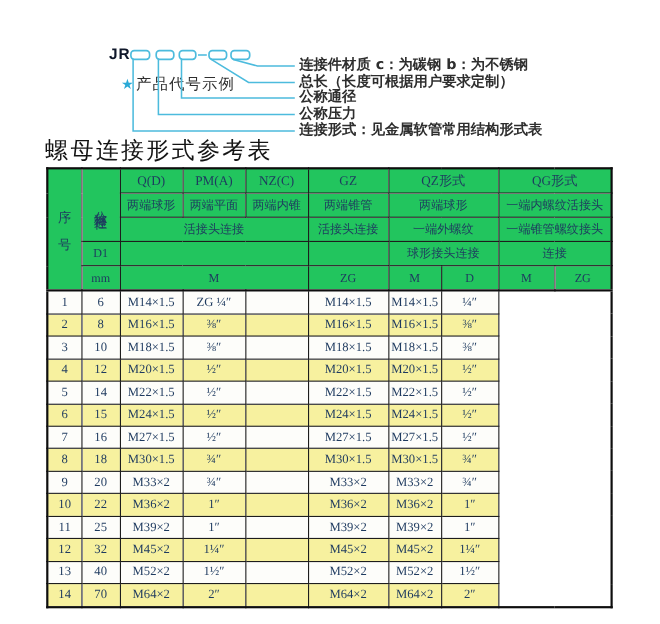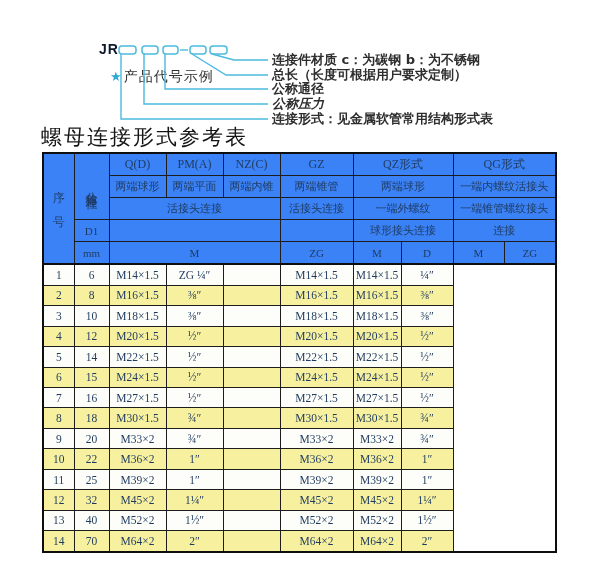--- a/index.html
+++ b/index.html
@@ -35,21 +35,21 @@
   table.ref-table {
     position:absolute; left:42px; top:152px; width:513px; height:401px;
     border-collapse:collapse; table-layout:fixed;
     font-family:"Liberation Serif", serif; color:#1e3a5f;
     border:2px solid #0e0e0e;
   }
   .ref-table th, .ref-table td {
     border:1px solid #1d1d1d; text-align:center; vertical-align:middle;
     padding:0; overflow:hidden; font-weight:normal;
   }
-  .ref-table thead th { background:#3b82f6; font-size:11px; height:21px;margin-top:40px; }
+  .ref-table thead th { background:#22c55e; font-size:11px; height:21px;margin-top:40px; }
   .ref-table thead tr.group-row th { font-size:12px; }
   .ref-table thead { border-bottom:2px solid #0e0e0e; }
   .ref-table tbody td { font-size:11.5px; background:#fdfdfa; }
   .ref-table tbody tr.alt td { background:#f7f19f; }
   .vert {
     writing-mode:vertical-lr; text-orientation:upright; display:inline-block;
     line-height:1; font-size:12px;
   }
   .vert.seq { letter-spacing:26px; }
   .vert.dn  { letter-spacing:2px; }
@@ -78,21 +78,21 @@
       <polyline points="192,54 226,75 268,75"></polyline>
       <polyline points="165,54 165,89 268,89"></polyline>
       <polyline points="144,54 144,104 268,104"></polyline>
       <polyline points="121,54 121,119 268,119"></polyline>
     </g>
   </svg>
 
   <div class="dlabel" style="top:53px;">连接件材质  c：为碳钢  b：为不锈钢</div>
   <div class="dlabel" style="top:68px;">总长（长度可根据用户要求定制）</div>
   <div class="dlabel" style="top:82px;">公称通径</div>
-  <div class="dlabel" style="top:97px;font-style:italic;">公称压力</div>
+  <div class="dlabel" style="top:97px;">公称压力</div>
   <div class="dlabel" style="top:112px;">连接形式：见金属软管常用结构形式表</div>
 
   <div class="table-title">螺母连接形式参考表</div>
 
   <table class="ref-table">
     <colgroup>
       <col style="width:31px">
         <col style="width:35px">
       <col style="width:57px">
         <col style="width:57px">

